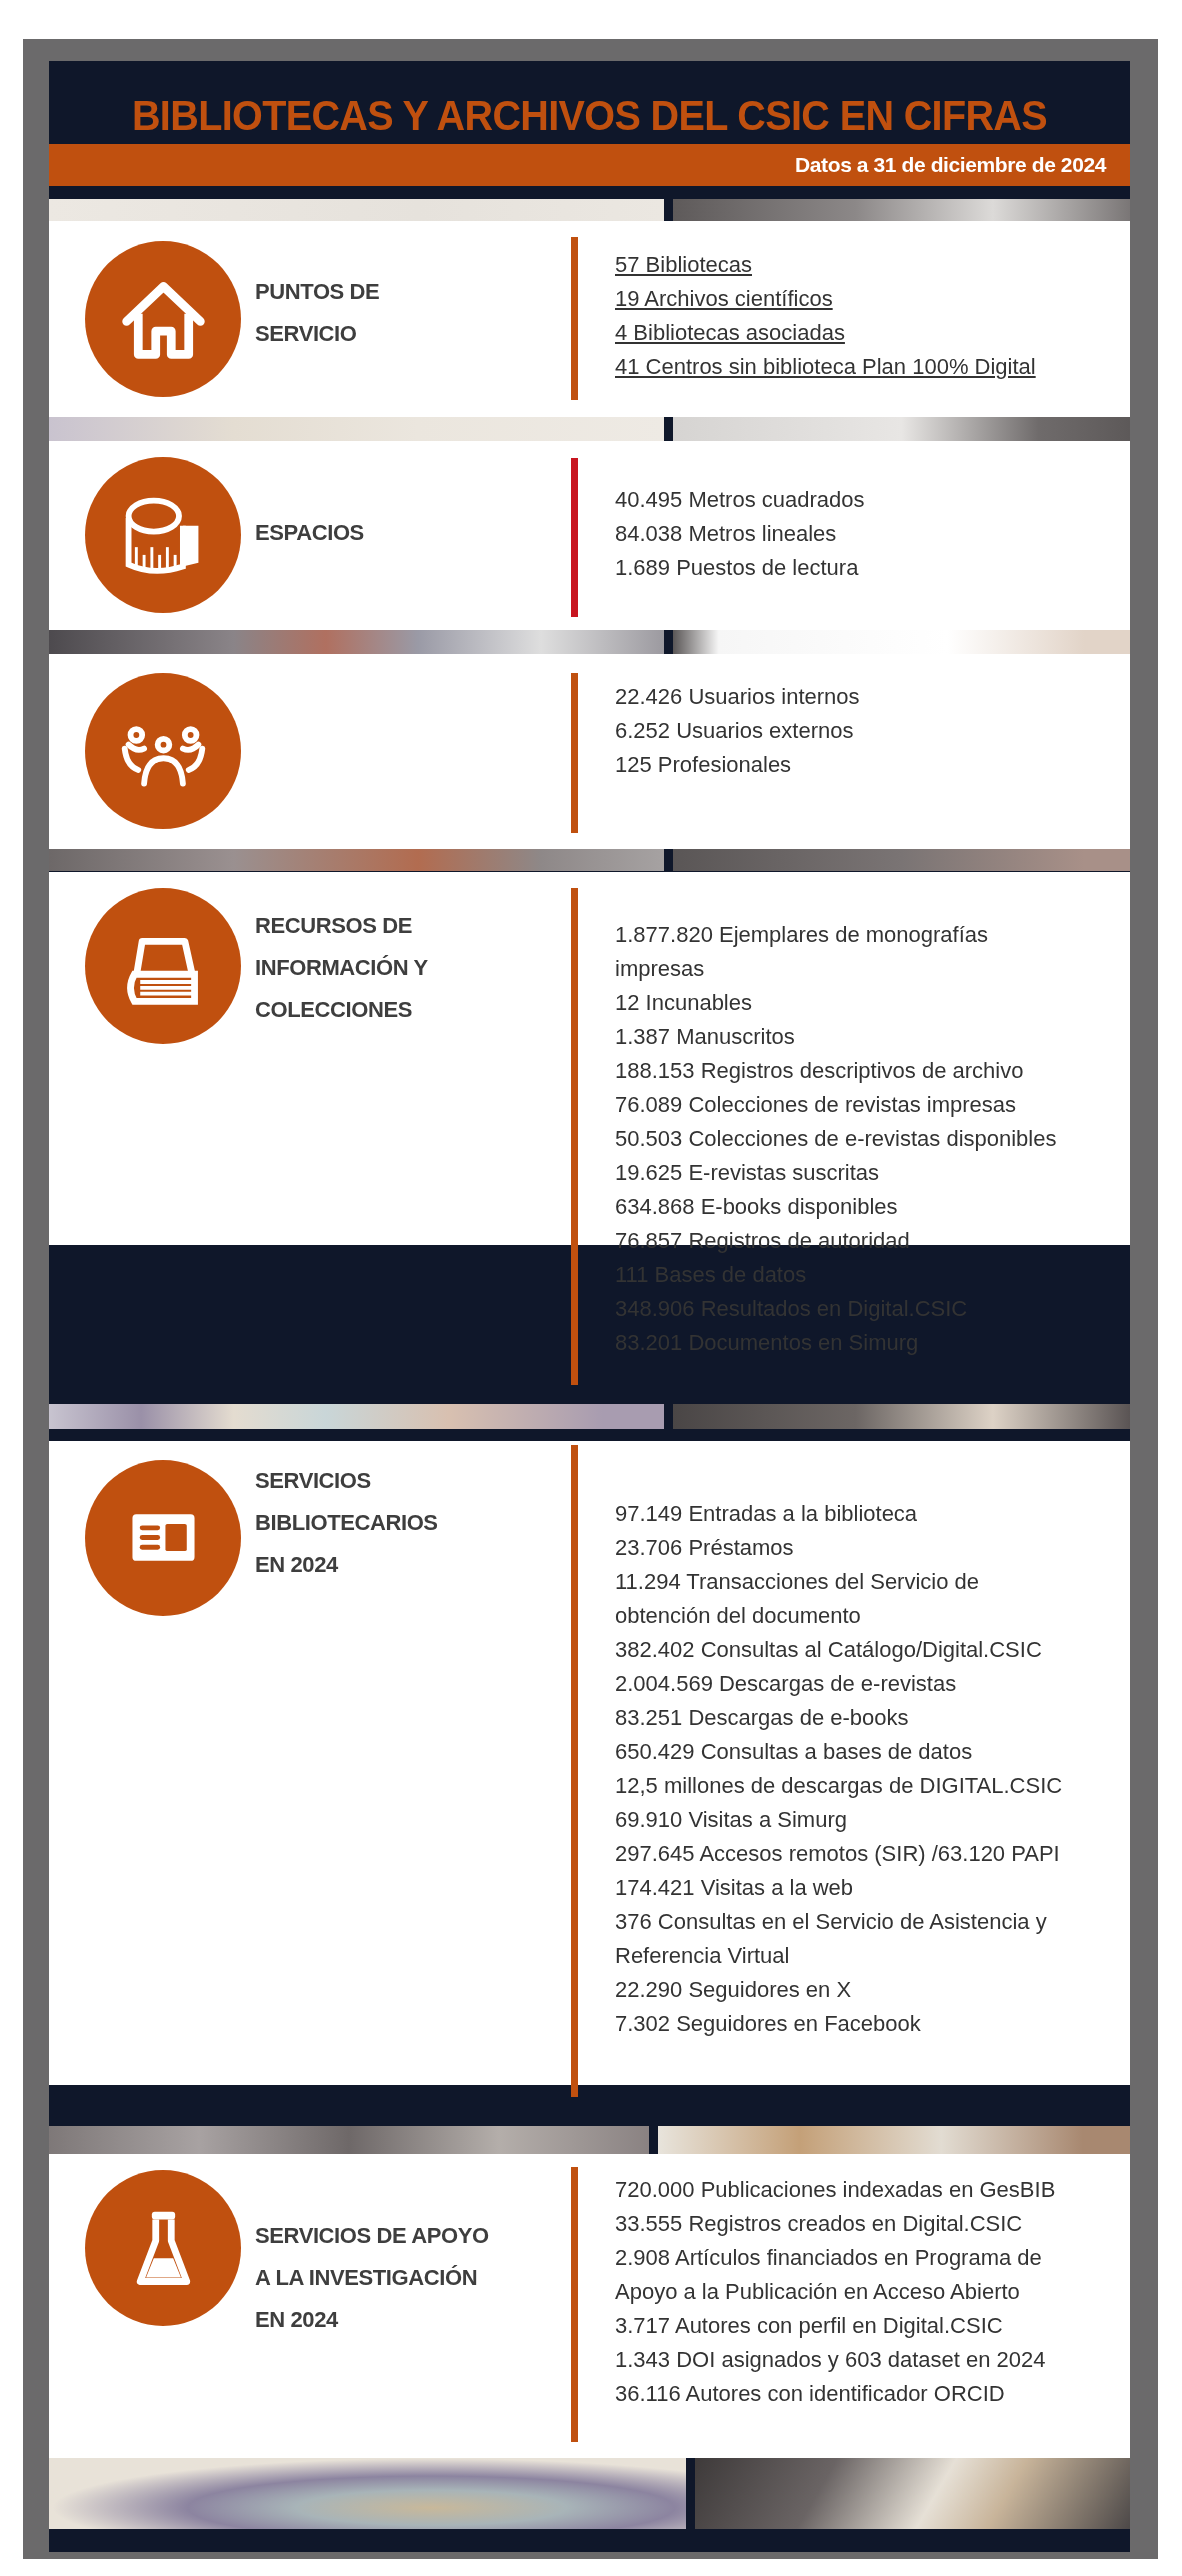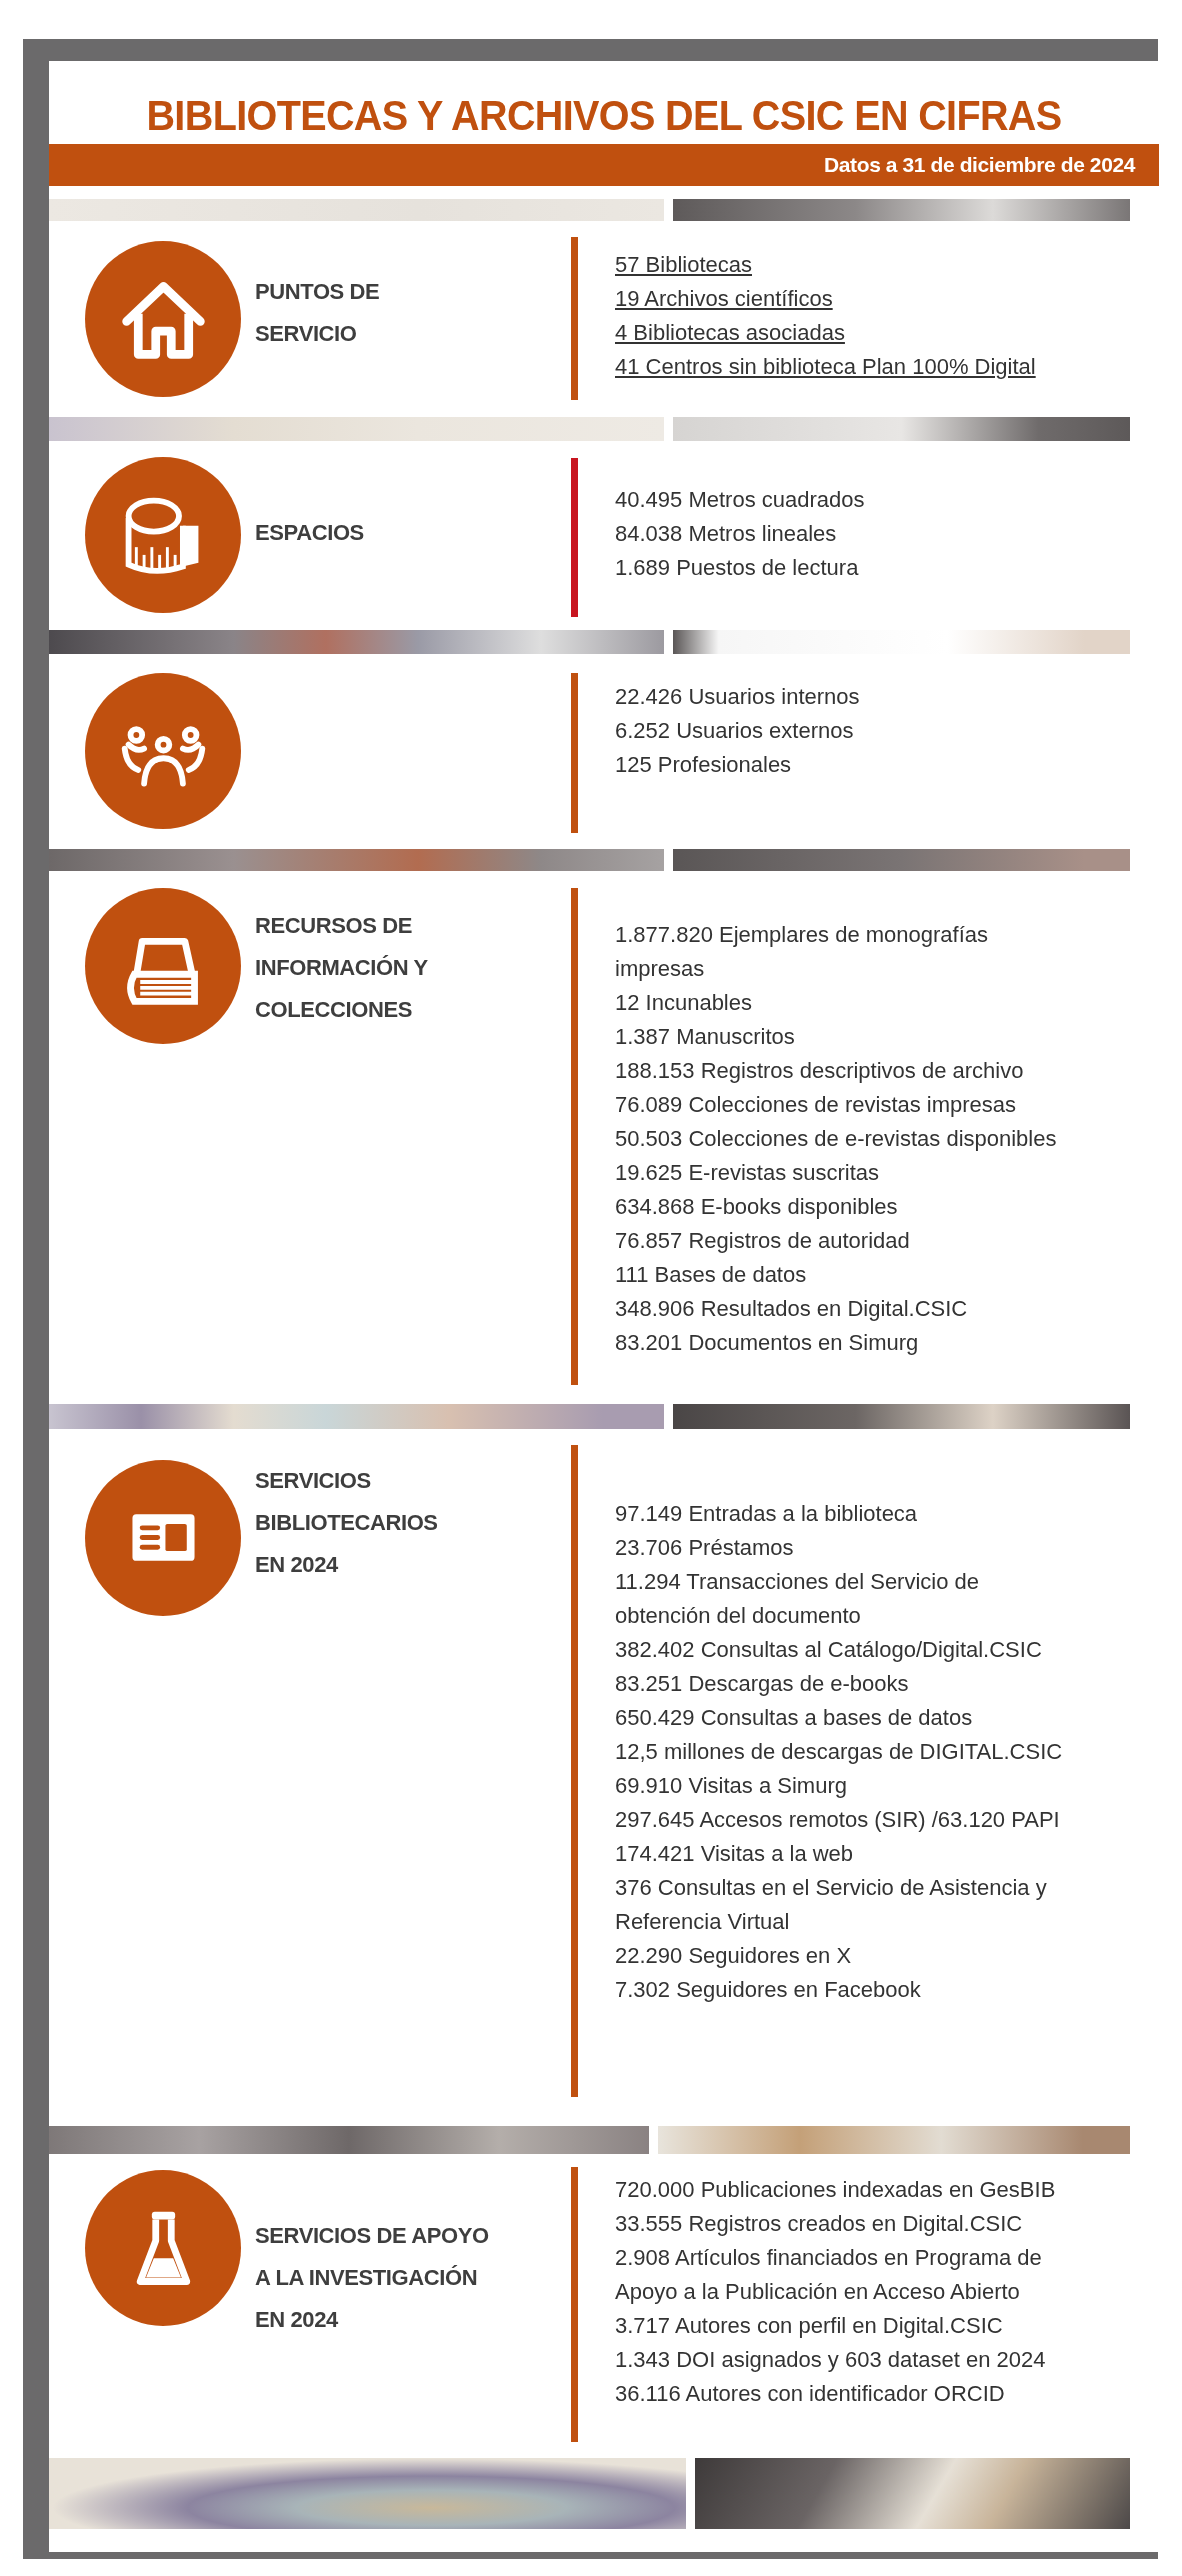--- a/index.html
+++ b/index.html
@@ -1,18 +1,18 @@
 <!DOCTYPE html>
 <html style="font-size:12px"><head>
 <meta charset="utf-8">
 <style>
   html, body { margin:0; padding:0; background:#ffffff; }
   body { width:1183px; height:2576px; position:relative; overflow:hidden; font-family:"Liberation Sans", sans-serif; }
   .frame { position:absolute; left:23px; top:39px; width:1135px; height:2520px; background:#6b6a6b; }
-  .inner { position:absolute; left:26px; top:0px; width:1081px; height:2491px; background:#ffffff; top:22px;padding-left:29px; }
+  .inner { position:absolute; left:26px; top:0px; width:1081px; height:2491px; background:#0f172a; top:22px; }
   .title { position:absolute; left:0; right:0; top:30px; text-align:center; color:#c0500f; font-weight:bold; font-size:43px; letter-spacing:-0.7px; transform:scaleX(0.92); }
   .band { position:absolute; left:0; right:0; top:83px; height:42px; background:#c0500f; }
   .band span { position:absolute; right:24px; top:9px; color:#ffffff; font-size:21px; font-weight:bold; letter-spacing:-0.4px; }
   .strip { position:absolute; left:0; width:1081px; display:flex; gap:9px; overflow:hidden; }
   .strip .a { flex:0 0 615px; }
   .strip .b { flex:1; }
   .card { position:absolute; left:0; width:1081px; background:#ffffff; }
   .icon { position:absolute; left:36px; width:156px; height:156px; border-radius:50%; background:#c0500f; display:flex; align-items:center; justify-content:center; }
   .icon svg { width:97px; height:97px; }
   .label { position:absolute; left:206px; color:#3e3e3e; font-weight:bold; font-size:22px; line-height:42px; letter-spacing:-0.4px; }
@@ -177,20 +177,21 @@
         <div>SERVICIOS</div>
         <div>BIBLIOTECARIOS</div>
         <div>EN 2024</div>
       </div>
       <div class="vbar" style="top:3.7px;height:652px;"></div>
       <div class="items" style="top:56px;">
         <div>97.149 Entradas a la biblioteca</div>
         <div>23.706 Préstamos</div>
         <div style="width:416px;">11.294 Transacciones del Servicio de obtención del documento</div>
         <div>382.402 Consultas al Catálogo/Digital.CSIC</div>
+        <div>2.004.569 Descargas de e-revistas</div>
         <div>83.251 Descargas de e-books</div>
         <div>650.429 Consultas a bases de datos</div>
         <div>12,5 millones de descargas de DIGITAL.CSIC</div>
         <div>69.910 Visitas a Simurg</div>
         <div>297.645 Accesos remotos (SIR) /63.120 PAPI</div>
         <div>174.421 Visitas a la web</div>
         <div style="width:475px;">376 Consultas en el Servicio de Asistencia y Referencia Virtual</div>
         <div>22.290 Seguidores en X</div>
         <div>7.302 Seguidores en Facebook</div>
       </div>

